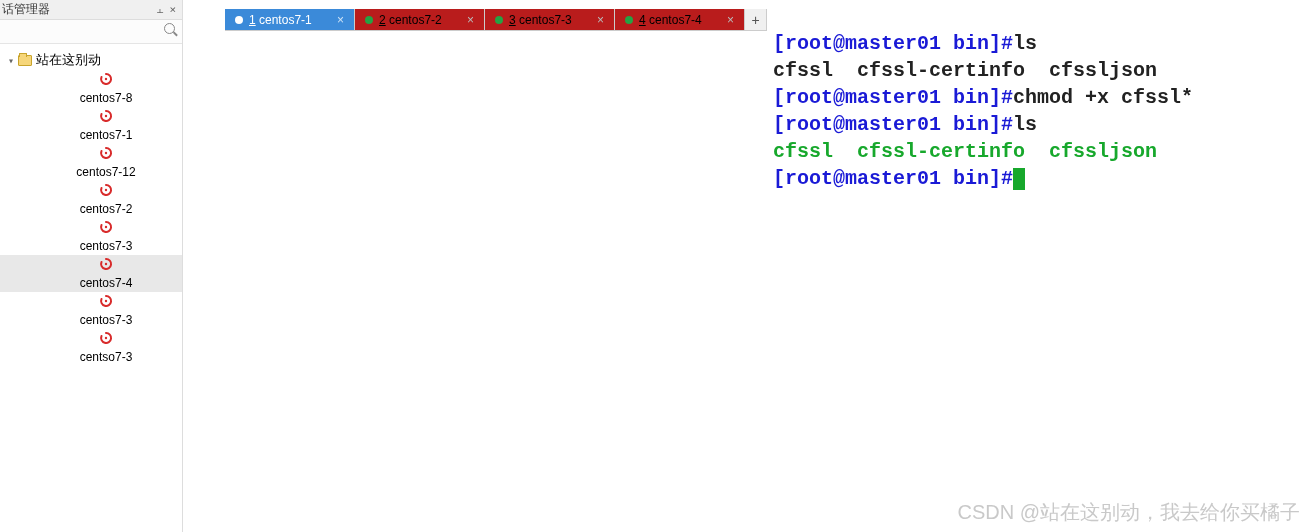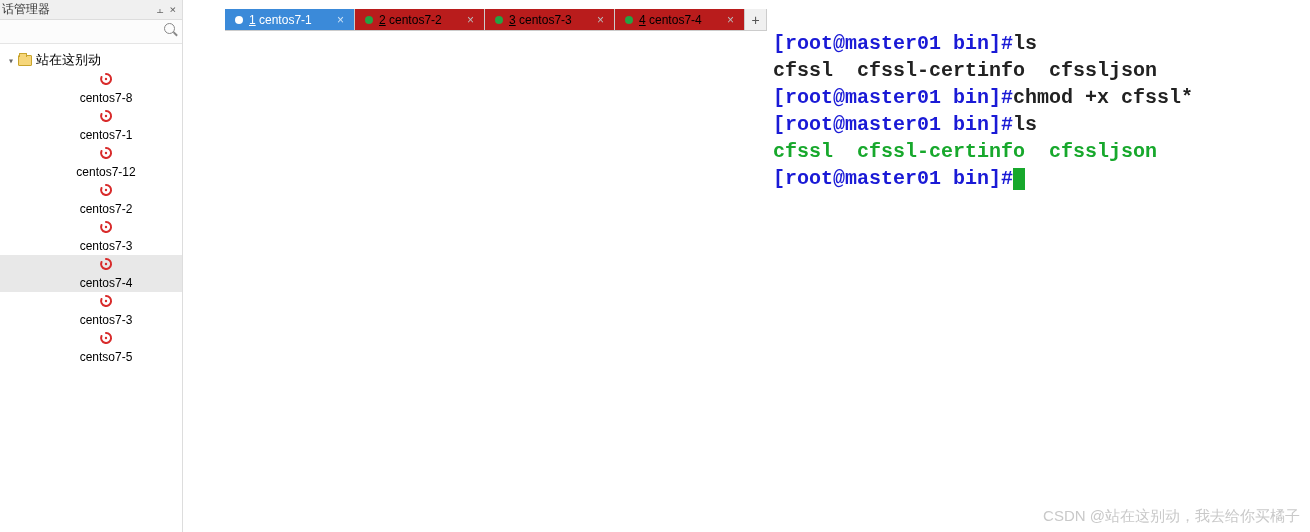--- a/index.html
+++ b/index.html
@@ -226,21 +226,21 @@
       width: 12px;
       height: 22px;
       background: #17a82c;
       vertical-align: text-bottom;
     }
     .watermark {
       position: absolute;
       right: 10px;
       bottom: 6px;
       color: #c9c9c9;
-      font-size: 15px;
+      font-size: 20px;
       pointer-events: none;
       margin-left: 8px;
     }
   </style>
 </head>
 <body>
 
 <div class="layout">
   <aside class="sidebar">
     <div class="sidebar-header">
@@ -323,21 +323,21 @@
             </span>
             <span>centos7-3</span>
           </div>
           <div class="tree-child">
             <span class="session-icon">
               <svg width="14" height="14" viewBox="0 0 14 14">
                 <path d="M7 2 A5 5 0 1 1 2.5 5" fill="none" stroke="#d82a2a" stroke-width="2" stroke-linecap="round"></path>
                 <circle cx="7" cy="7" r="1.2" fill="#d82a2a"></circle>
               </svg>
             </span>
-            <span>centso7-5</span>
+            <span>centso7-3</span>
           </div>
         </div>
     </div>
   </aside>
 
   <main class="main">
     <div class="tabbar">
       <div id="tabs-container" style="display:contents"><div class="tab active">
             <span class="tab-dot"></span>
             <span class="tab-label"><span class="tab-number">1</span> centos7-1</span>

